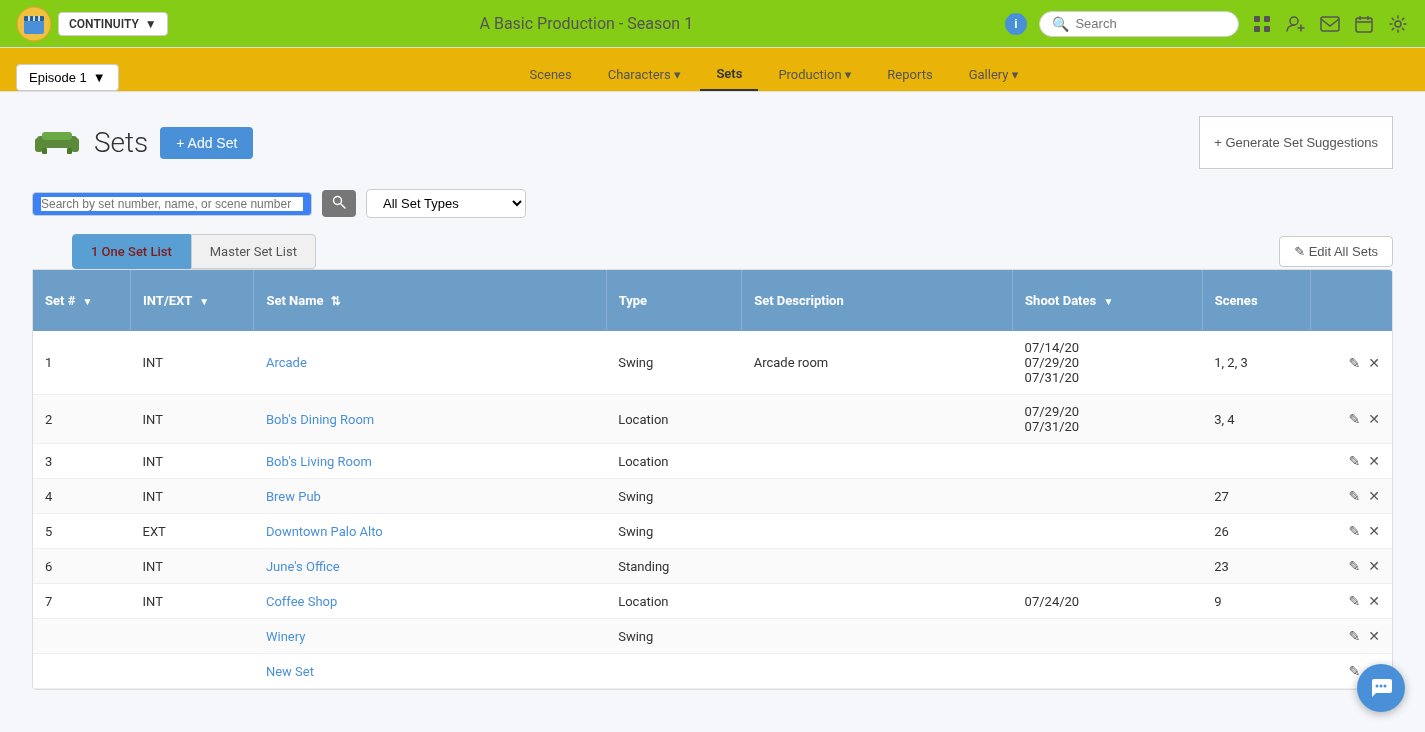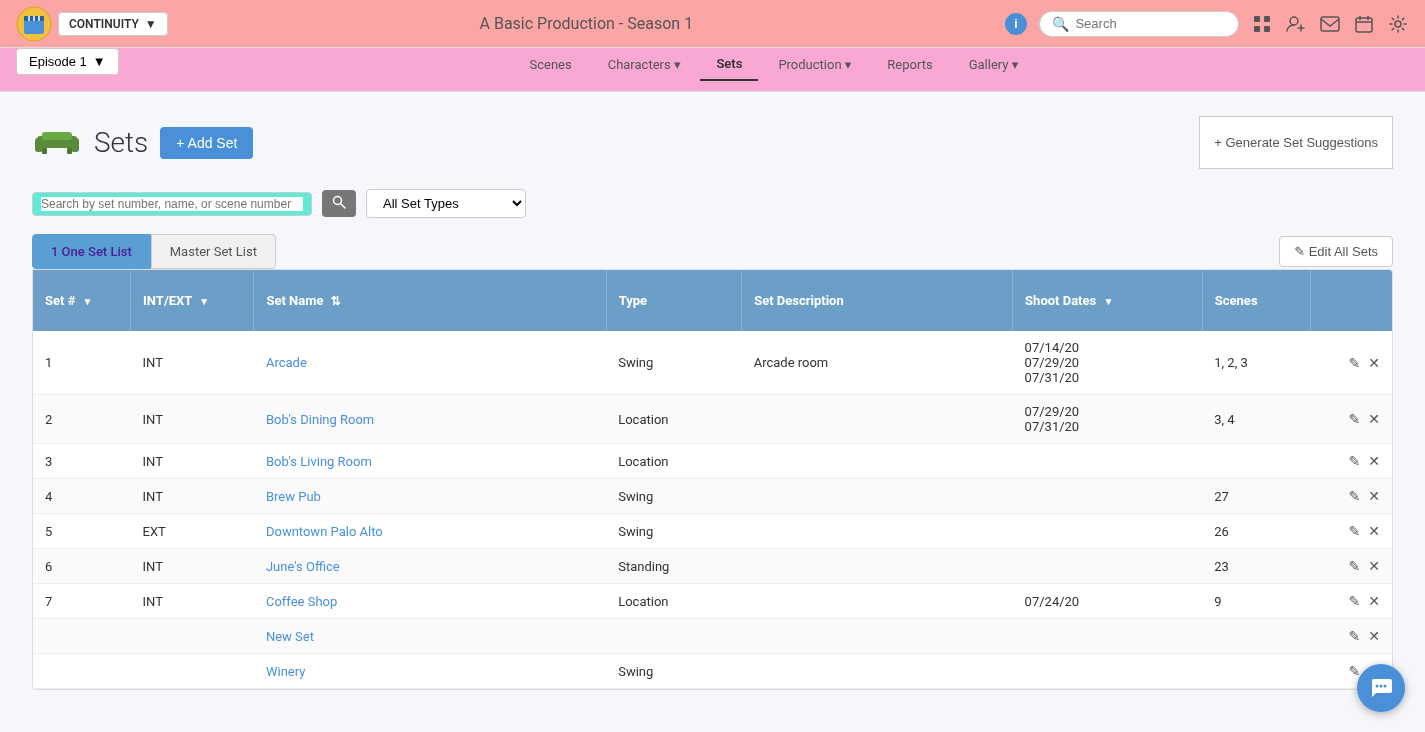--- a/index.html
+++ b/index.html
@@ -1,20 +1,20 @@
 <!DOCTYPE html>
 <html><head>
   <meta charset="utf-8">
   <style>
     * { box-sizing: border-box; margin: 0; padding: 0; }
     body { font-family: -apple-system, BlinkMacSystemFont, 'Segoe UI', Roboto, sans-serif; font-size: 13px; background: #f5f7fa; color: #333; }
 
     
     .top-nav {
-      background: #fca5a5;
+      background: #84cc16;
       border-bottom: 1px solid #ddd;
       display: flex;
       align-items: center;
       padding: 0 16px;
       height: 48px;
       gap: 8px;
     }
     .logo-area {
       display: flex;
       align-items: center;
@@ -83,24 +83,24 @@
       display: flex;
       align-items: center;
       justify-content: center;
       color: #555;
       cursor: pointer;
       font-size: 16px;
     }
 
     
     .sub-nav {
-      background: #f9a8d4;
+      background: #eab308;
       border-bottom: 1px solid #ddd;
       display: flex;
-      align-items: flex-start;
+      align-items: flex-end;
       padding: 0 16px;
       height: 44px;
       gap: 4px;
     }
     .episode-btn {
       background: #fff;
       border: 1px solid #ccc;
       border-radius: 4px;
       padding: 5px 12px;
       cursor: pointer;
@@ -180,21 +180,21 @@
       display: flex;
       align-items: center;
       gap: 10px;
       margin-bottom: 16px;
     }
     .search-input-wrap {
       display: flex;
       align-items: center;
       border: 1px solid #ccc;
       border-radius: 4px;
-      background: #5eead4;
+      background: #3b82f6;
       padding: 4px 8px;
       gap: 6px;
       width: 280px;
     }
     .search-input-wrap input {
       border: none;
       outline: none;
       font-size: 13px;
       width: 100%;
     }
@@ -232,23 +232,24 @@
       border: 1px solid #ccc;
       background: #f0f0f0;
       cursor: pointer;
       font-size: 13px;
       color: #555;
     }
     .tab:first-child { border-radius: 4px 0 0 4px; }
     .tab:last-child { border-radius: 0 4px 4px 0; text-align: right; }
     .tab.active {
       background: #5a9fd4;
-      color: #4c1d95;
+      color: #7f1d1d;
       border-color: #5a9fd4;
       font-weight: 500;
+      margin-left: 40px;
     }
     .edit-all-btn {
       background: #fff;
       border: 1px solid #ccc;
       border-radius: 4px;
       padding: 7px 14px;
       font-size: 13px;
       cursor: pointer;
       color: #555;
       display: flex;
@@ -600,40 +601,40 @@
       <div class="action-icons">
         <span title="Edit">✎</span>
         <span class="delete-icon" title="Delete">✕</span>
       </div>
     </td>
   </tr>
           <tr>
     <td></td>
     <td></td>
     <td>
+      <a class="set-link">Winery</a>
+    </td>
+    <td>Swing</td>
+    <td></td>
+    <td></td>
+    <td></td>
+    <td>
+      <div class="action-icons">
+        <span title="Edit">✎</span>
+        <span class="delete-icon" title="Delete">✕</span>
+      </div>
+    </td>
+  </tr>
+          <tr>
+    <td></td>
+    <td></td>
+    <td>
       <a class="set-link">New Set</a>
     </td>
     <td></td>
-    <td></td>
-    <td></td>
-    <td></td>
-    <td>
-      <div class="action-icons">
-        <span title="Edit">✎</span>
-        <span class="delete-icon" title="Delete">✕</span>
-      </div>
-    </td>
-  </tr>
-          <tr>
-    <td></td>
-    <td></td>
-    <td>
-      <a class="set-link">Winery</a>
-    </td>
-    <td>Swing</td>
     <td></td>
     <td></td>
     <td></td>
     <td>
       <div class="action-icons">
         <span title="Edit">✎</span>
         <span class="delete-icon" title="Delete">✕</span>
       </div>
     </td>
   </tr>

